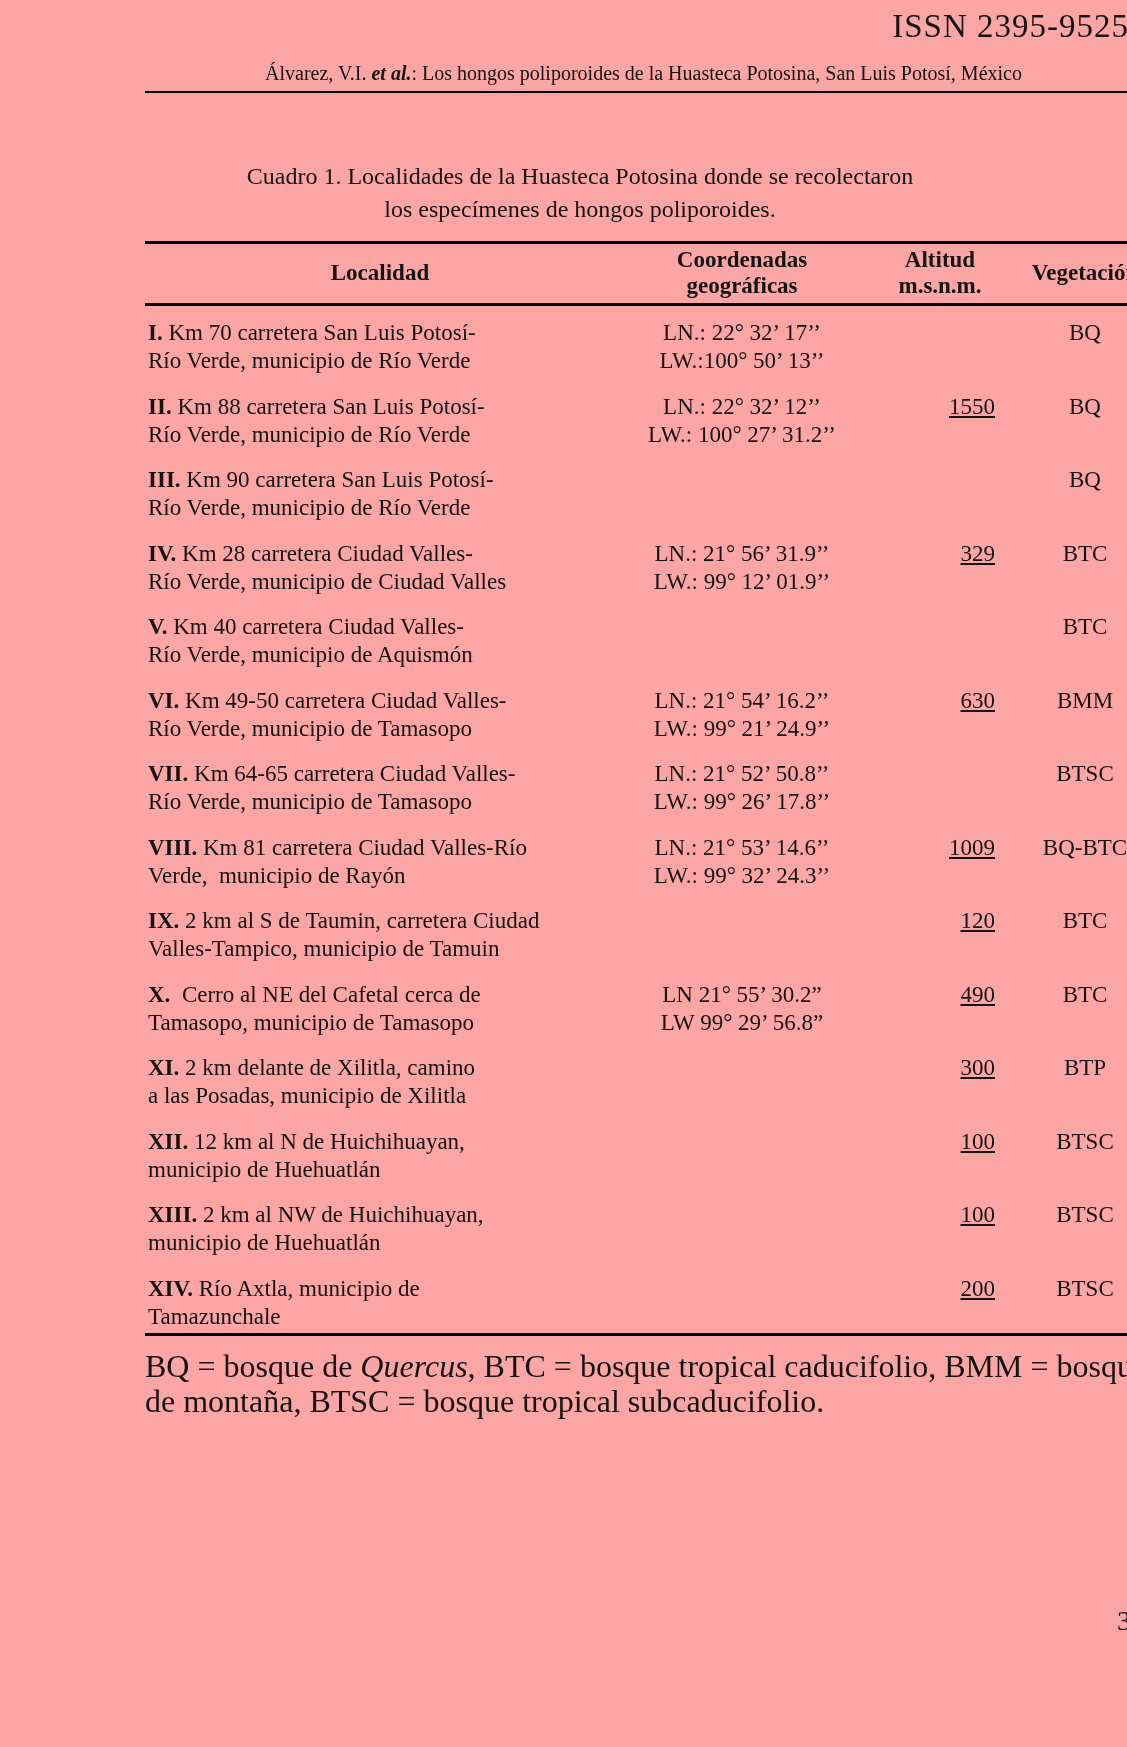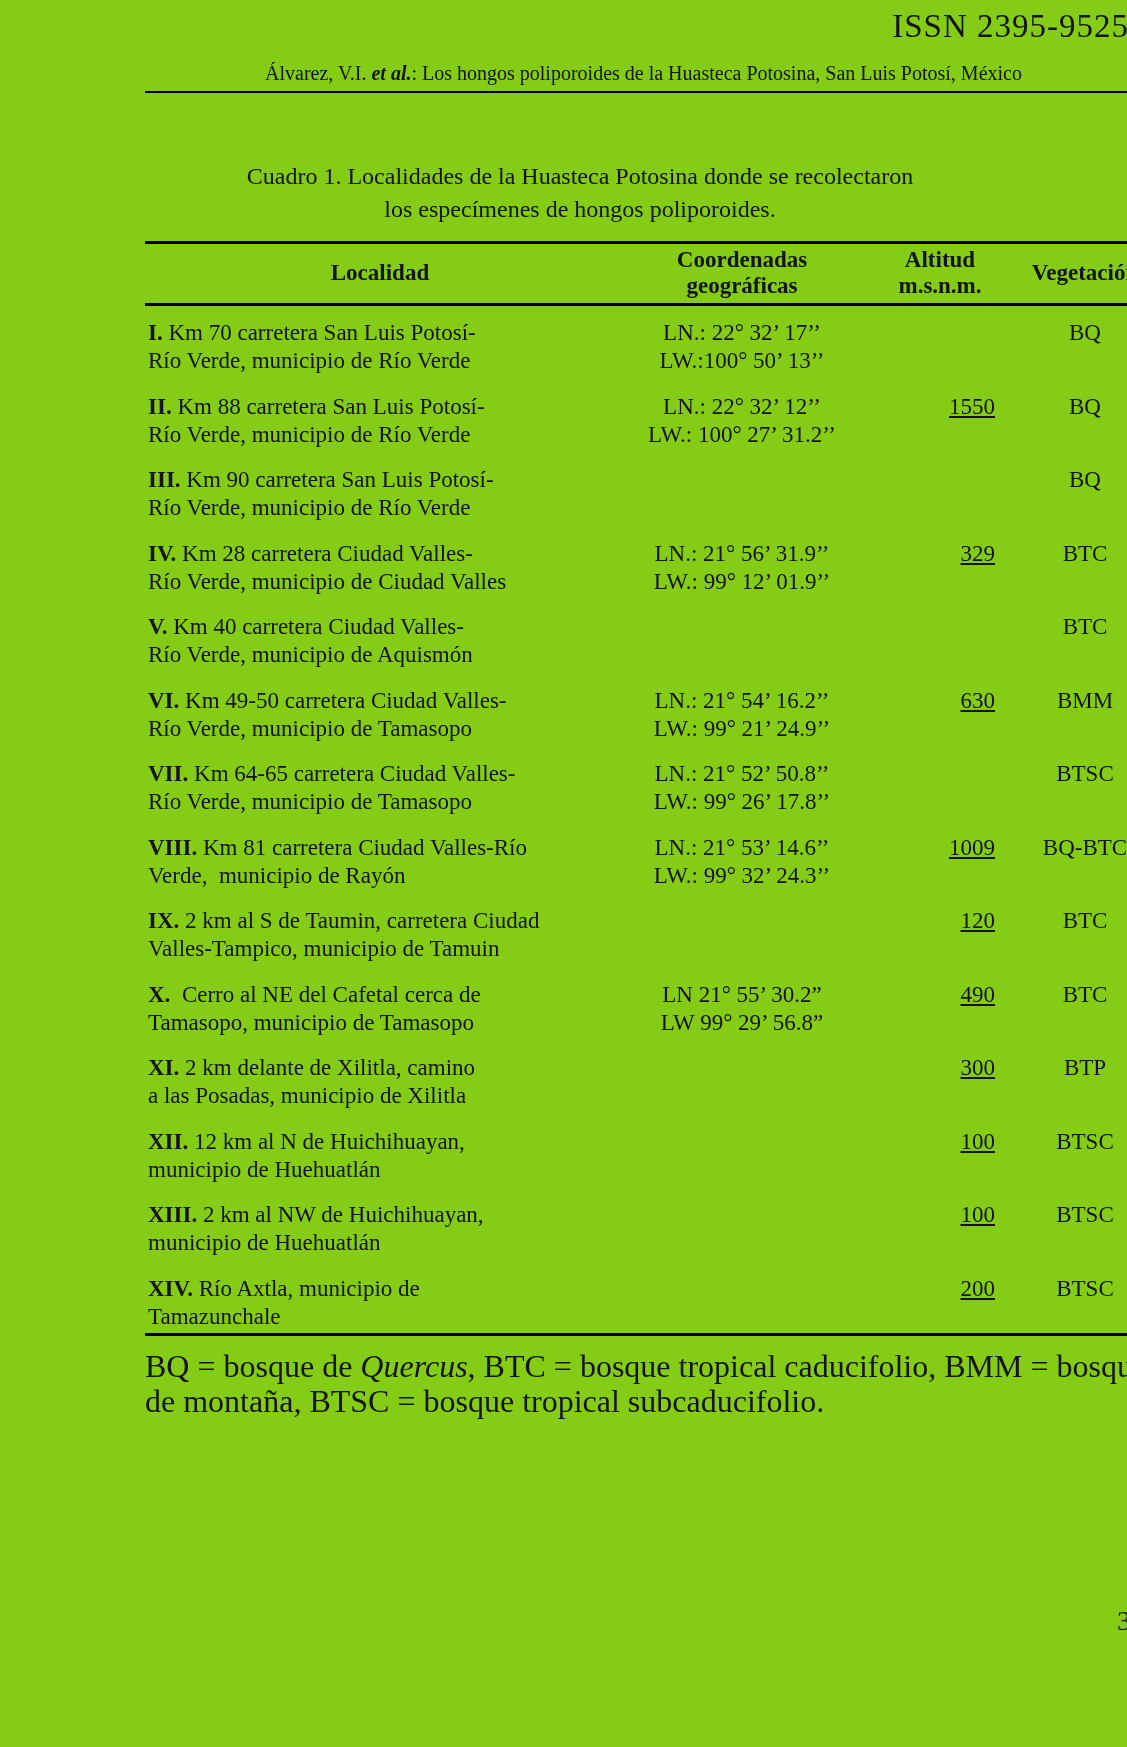--- a/index.html
+++ b/index.html
@@ -1,18 +1,18 @@
 <!DOCTYPE html>
 <html><head>
 <meta charset="utf-8">
 <style>
   html,body { margin:0; padding:0; background:#e8e8e8; }
   .page {
     position:relative; width:1127px; height:1747px; margin:0 auto;
-    background:#84cc16; overflow:hidden; color:#141414;
+    background:#fca5a5; overflow:hidden; color:#141414;
     font-family:"Liberation Serif", serif;
   }
   .issn {
     position:absolute; top:8px; right:-2px;
     font-size:33px; letter-spacing:1px; white-space:nowrap;
   }
   .running-head {
     position:absolute; top:62px; left:265px;
     font-size:20px; white-space:nowrap;
   }

